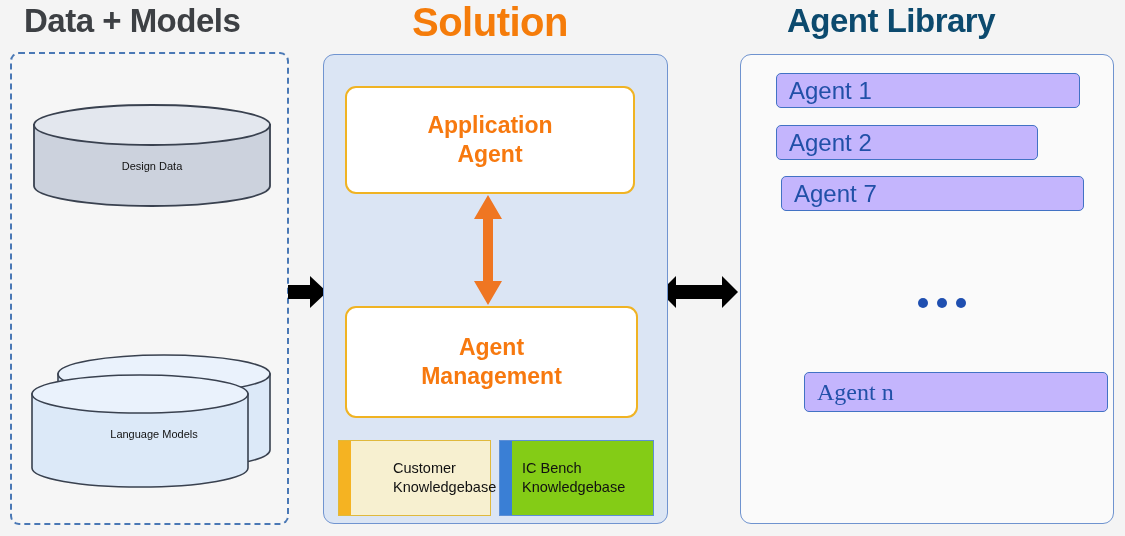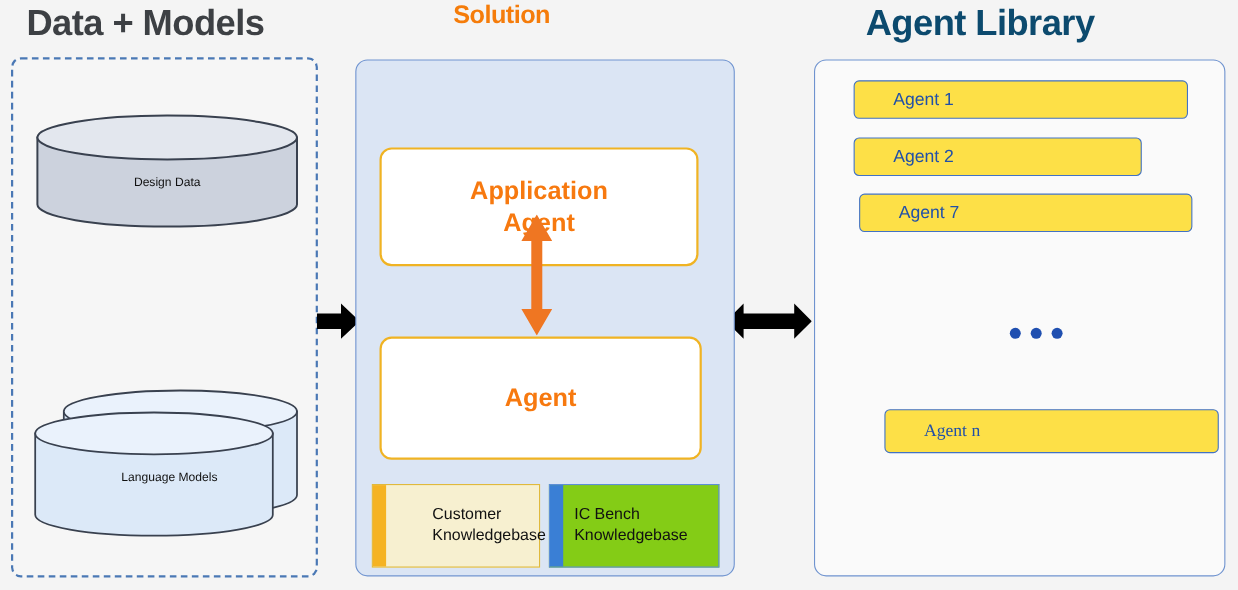--- a/index.html
+++ b/index.html
@@ -22,21 +22,21 @@
     white-space: nowrap;
     letter-spacing: -0.5px;
   }
   #title-data {
     left: 24px; top: 2px;
     font-size: 33px;
     color: #3d4044;
   }
   #title-solution {
     left: 412px; top: 0px;
-    font-size: 23px;
+    font-size: 40px;
     color: #f57c0a;
   }
   #title-library {
     left: 787px; top: 2px;
     font-size: 33px;
     color: #0c4a6e;
   }
 
   
   #data-panel {
@@ -91,21 +91,21 @@
     box-sizing: border-box;
     display: flex;
     align-items: center;
     justify-content: center;
     text-align: center;
     color: #f7790f;
     font-weight: bold;
     font-size: 23px;
     line-height: 1.28;
   }
-  #app-agent-box { left: 345px; top: 86px; width: 290px; height: 108px; margin-top: 48px; }
+  #app-agent-box { left: 345px; top: 86px; width: 290px; height: 108px; }
   #agent-mgmt-box { left: 345px; top: 306px; width: 293px; height: 112px; }
 
   #arrow-vertical { position: absolute; left: 471px; top: 195px; }
 
   .kb-box {
     position: absolute;
     box-sizing: border-box;
     display: flex;
     align-items: center;
     font-size: 14.5px;
@@ -138,28 +138,28 @@
     left: 740px; top: 54px;
     width: 374px; height: 470px;
     background: #fafafa;
     border: 1.5px solid #6f93cf;
     border-radius: 11px;
     box-sizing: border-box;
   }
 
   .agent-pill {
     position: absolute;
-    background: #fde047;
+    background: #c4b5fd;
     border: 1.5px solid #4272c4;
     border-radius: 5px;
     box-sizing: border-box;
     display: flex;
     align-items: center;
-    padding-left: 35px;
-    font-size: 16px;
+    padding-left: 12px;
+    font-size: 24px;
     color: #2150a8;
   }
   #pill-1 { left: 776px; top: 73px;  width: 304px; height: 35px; }
   #pill-2 { left: 776px; top: 125px; width: 262px; height: 35px; }
   #pill-3 { left: 781px; top: 176px; width: 303px; height: 35px; }
   #pill-n { left: 804px; top: 372px; width: 304px; height: 40px; font-family: Liberation Serif, serif; }
 
   #ellipsis-dots {
     position: absolute;
     left: 918px; top: 298px;
@@ -217,20 +217,21 @@
   </span>
 </div>
 
 <svg id="arrow-vertical" width="34" height="110" viewBox="0 0 34 110">
   <path d="M17,0 L31,24 L22,24 L22,86 L31,86 L17,110 L3,86 L12,86 L12,24 L3,24 Z" fill="#ef7622"></path>
 </svg>
 
 <div class="agent-box" id="agent-mgmt-box">
   <span>
     <span>Agent</span><br>
+    <span>Management</span>
   </span>
 </div>
 
 <div class="kb-box" id="kb-customer">
   <div class="kb-bar"></div>
   <div class="kb-text">
     <span>Customer</span><br>
     <span>Knowledgebase</span>
   </div>
 </div>

